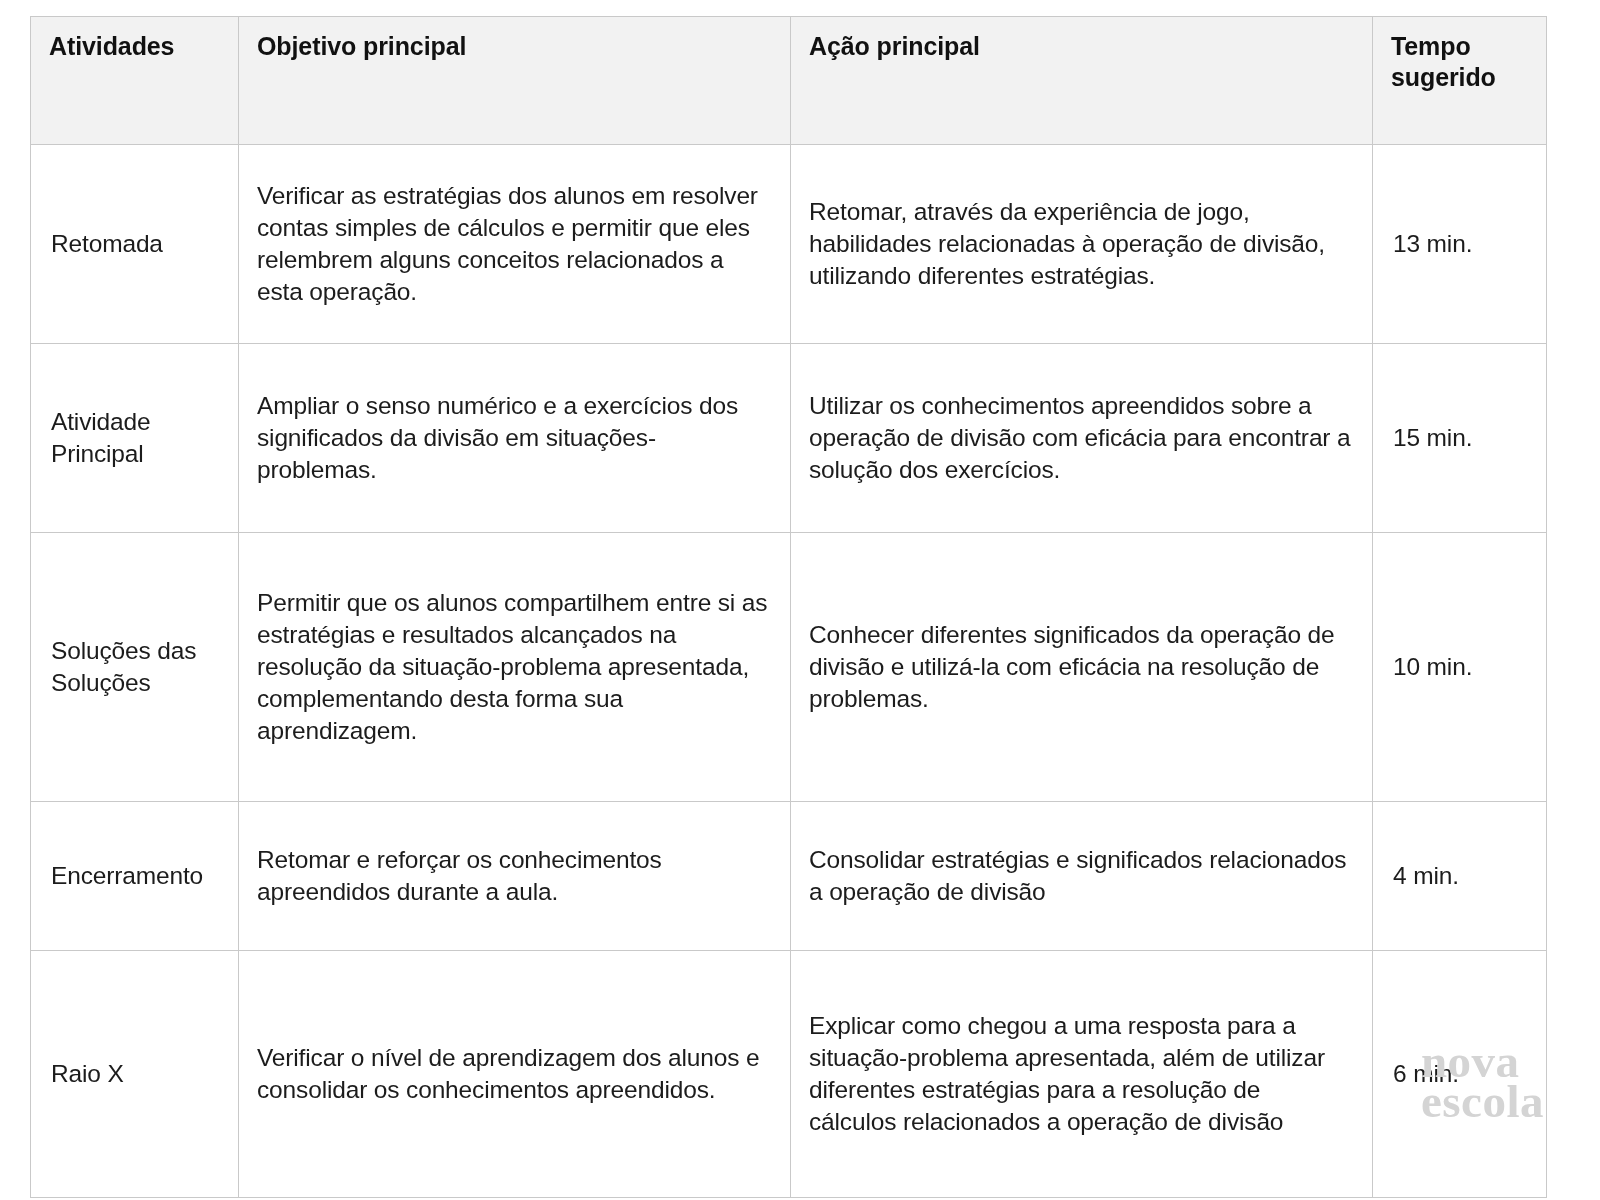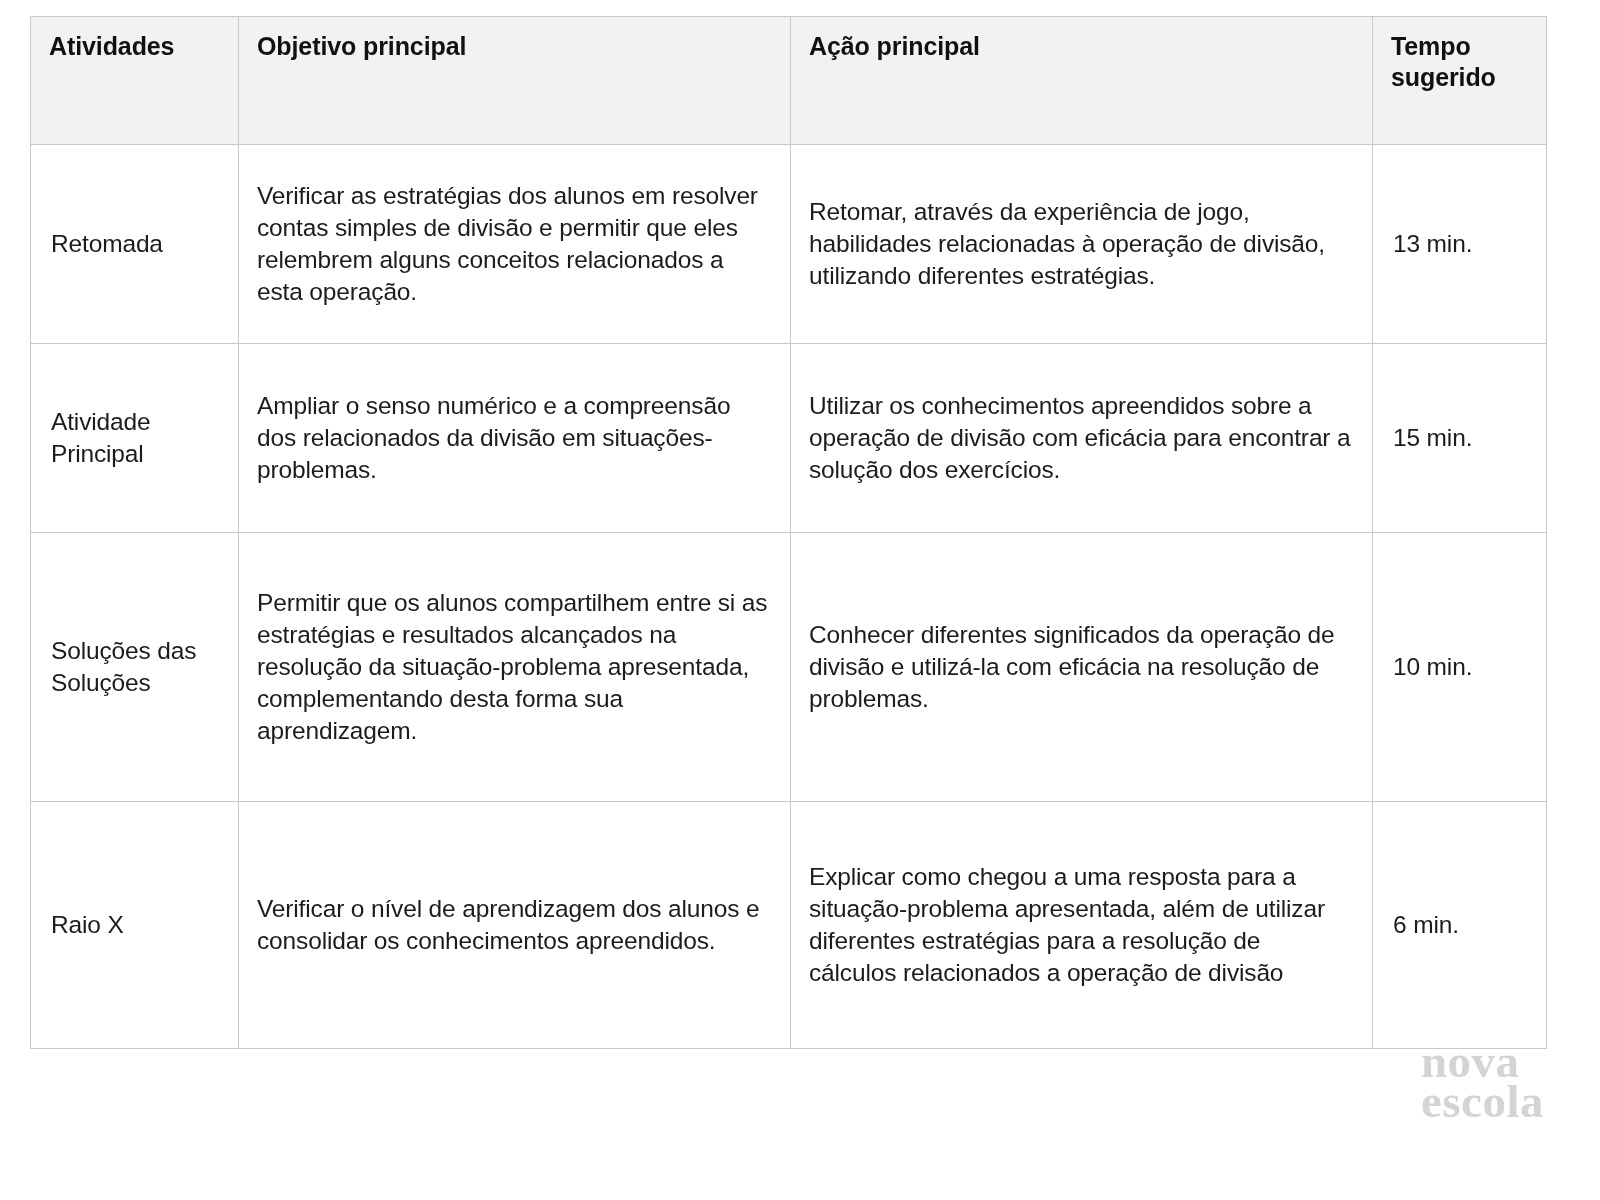--- a/index.html
+++ b/index.html
@@ -123,35 +123,41 @@
         <tr>
           <th class="col-atividades">Atividades</th>
           <th class="col-objetivo">Objetivo principal</th>
           <th class="col-acao">Ação principal</th>
           <th class="col-tempo">Tempo sugerido</th>
         </tr>
       </thead>
       <tbody>
         <tr data-row="0">
           <td class="cell-activity">Retomada</td>
-          <td class="cell-objective">Verificar as estratégias dos alunos em resolver contas simples de divisão e permitir que eles relembrem alguns conceitos relacionados a esta operação.</td>
+          <td class="cell-objective">Verificar as estratégias dos alunos em resolver contas simples de cálculos e permitir que eles relembrem alguns conceitos relacionados a esta operação.</td>
           <td class="cell-action">Retomar, através da experiência de jogo, habilidades relacionadas à operação de divisão, utilizando diferentes estratégias.</td>
           <td class="cell-time">13 min.</td>
         </tr>
         <tr data-row="1">
           <td class="cell-activity">Atividade Principal</td>
-          <td class="cell-objective">Ampliar o senso numérico e a compreensão dos relacionados da divisão em situações-problemas.</td>
+          <td class="cell-objective">Ampliar o senso numérico e a exercícios dos significados da divisão em situações-problemas.</td>
           <td class="cell-action">Utilizar os conhecimentos apreendidos sobre a operação de divisão com eficácia para encontrar a solução dos exercícios.</td>
           <td class="cell-time">15 min.</td>
         </tr>
         <tr data-row="2">
           <td class="cell-activity">Soluções das Soluções</td>
           <td class="cell-objective">Permitir que os alunos compartilhem entre si as estratégias e resultados alcançados na resolução da situação-problema apresentada, complementando desta forma sua aprendizagem.</td>
           <td class="cell-action">Conhecer diferentes significados da operação de divisão e utilizá-la com eficácia na resolução de problemas.</td>
           <td class="cell-time">10 min.</td>
+        </tr>
+        <tr data-row="3">
+          <td class="cell-activity">Encerramento</td>
+          <td class="cell-objective">Retomar e reforçar os conhecimentos apreendidos durante a aula.</td>
+          <td class="cell-action">Consolidar estratégias e significados relacionados a operação de divisão</td>
+          <td class="cell-time">4 min.</td>
         </tr>
         <tr data-row="4">
           <td class="cell-activity">Raio X</td>
           <td class="cell-objective">Verificar o nível de aprendizagem dos alunos e consolidar os conhecimentos apreendidos.</td>
           <td class="cell-action">Explicar como chegou a uma resposta para a situação-problema apresentada, além de utilizar diferentes estratégias para a resolução de cálculos relacionados a operação de divisão</td>
           <td class="cell-time">6 min.</td>
         </tr>
       </tbody>
     </table>
   </div>

